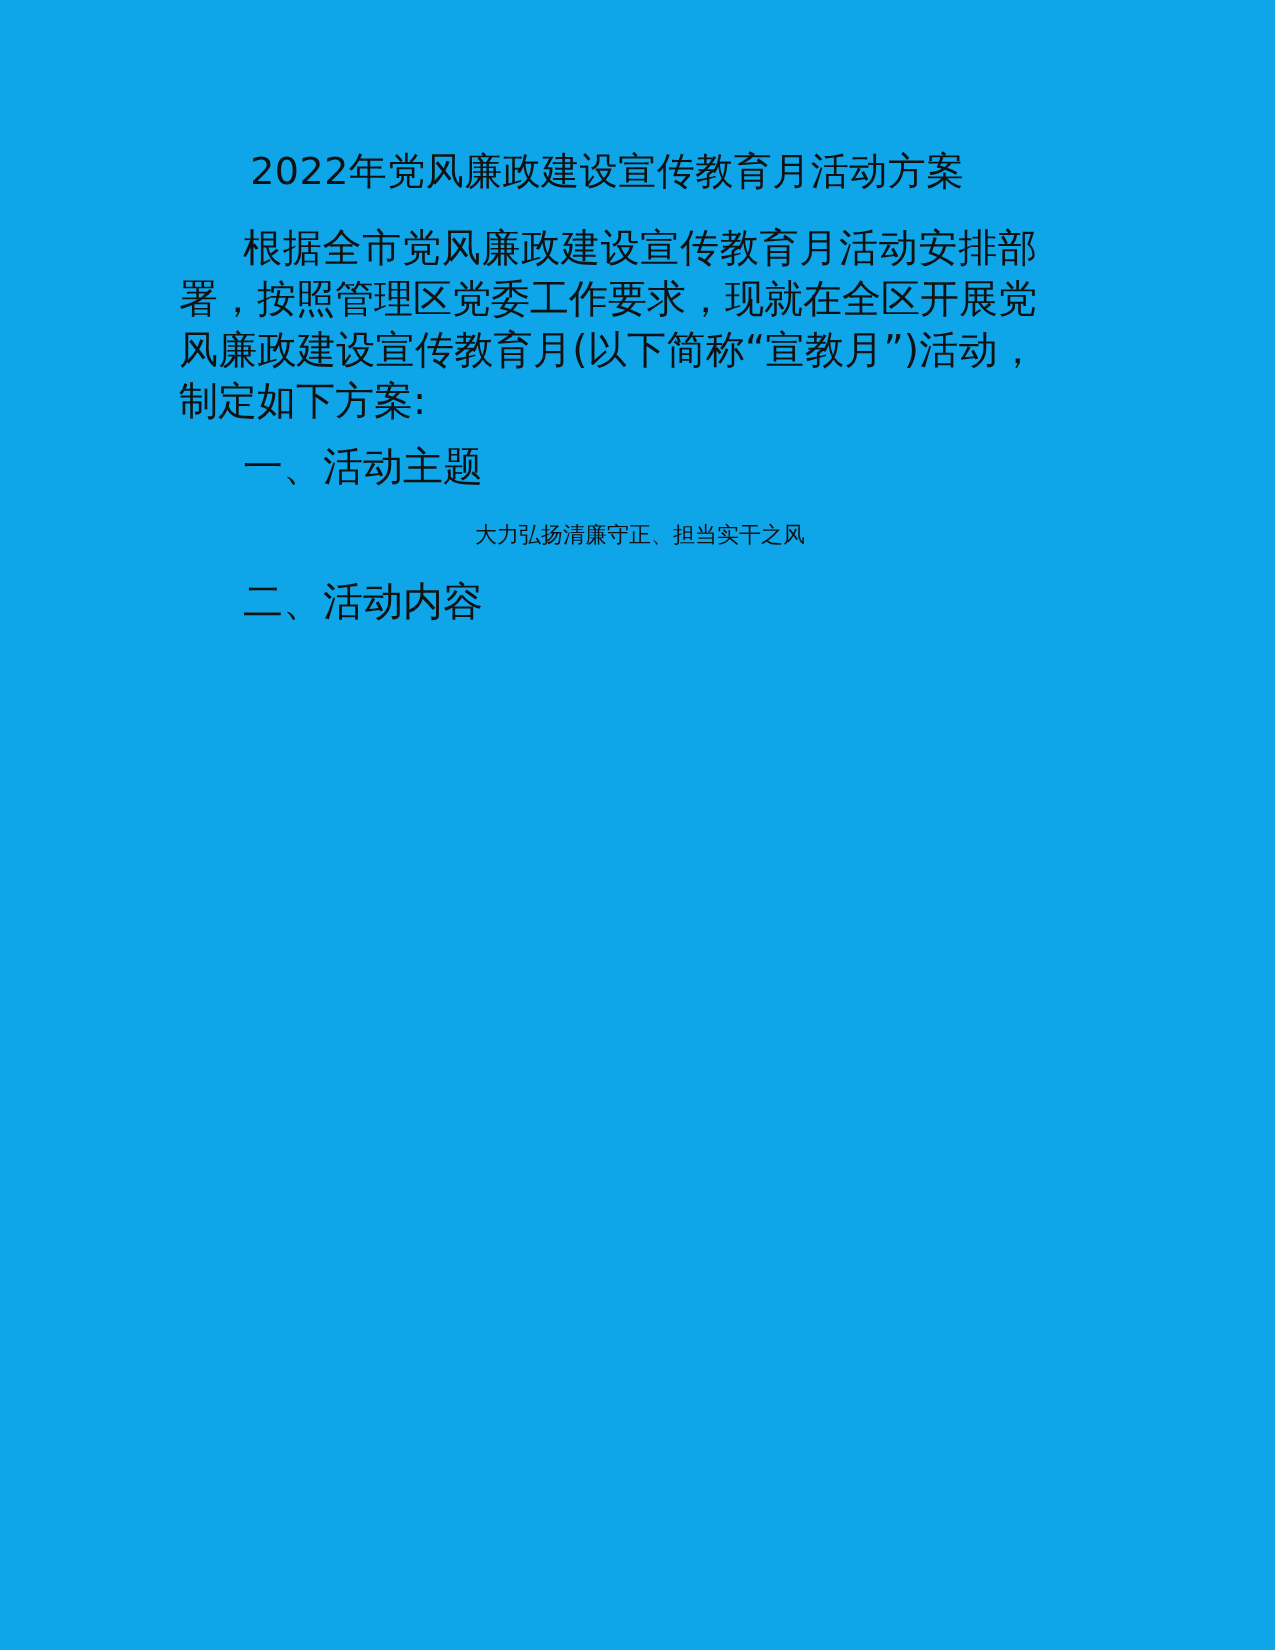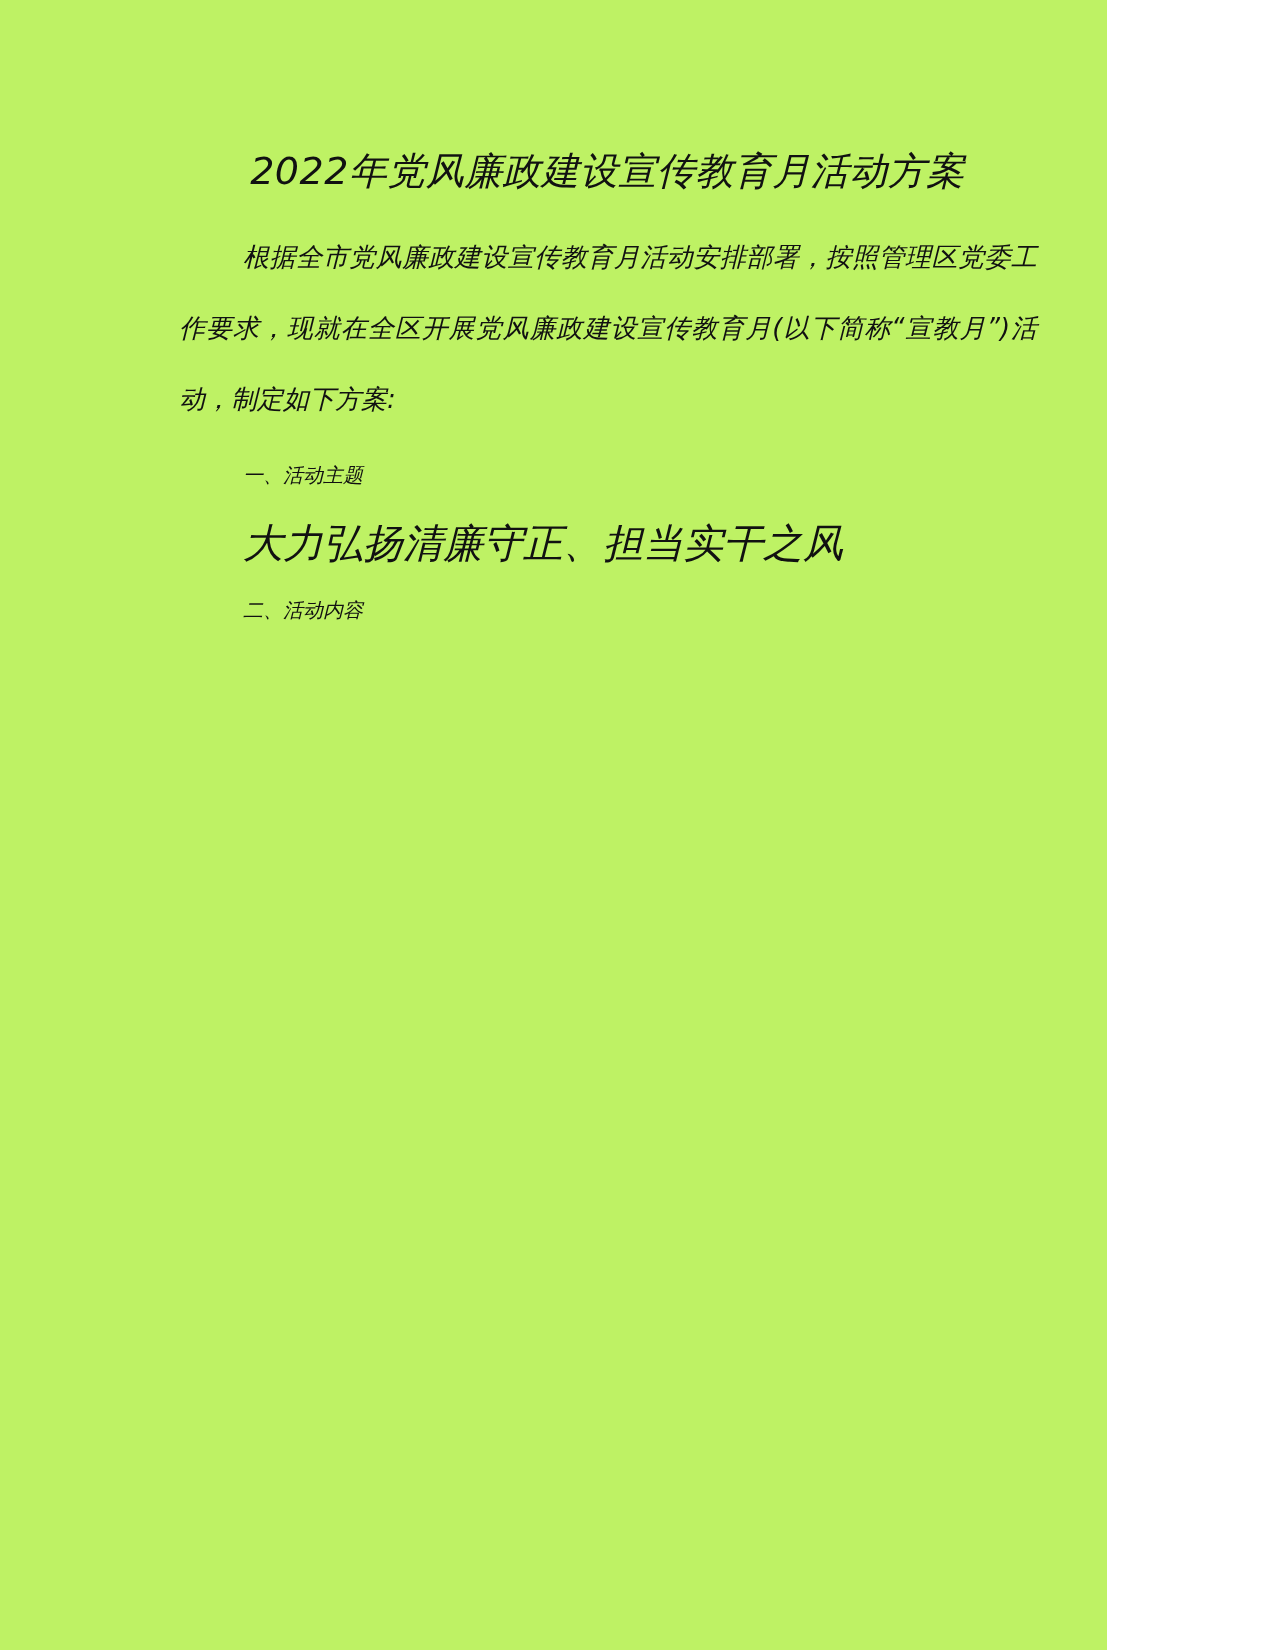--- a/index.html
+++ b/index.html
@@ -12,24 +12,23 @@
       height: 1650px;
       position: relative;
       overflow: hidden;
       font-family: "DejaVu Sans", "Liberation Sans", sans-serif;
       color: #111111;
     }
     .page {
       position: absolute;
       left: 0;
       top: 0;
-      width: 1107px;
+      width: 1275px;
       height: 1650px;
-      background: #bef264;
-      font-style: italic;
+      background: #0ea5e9;
     }
     .doc-title {
       position: absolute;
       left: 0;
       top: 144px;
       width: 1215px;
       text-align: center;
       font-size: 38px;
       line-height: 54px;
       letter-spacing: 0.5px;
@@ -38,43 +37,44 @@
       color: #111111;
     }
     .body {
       position: absolute;
       left: 179px;
       top: 222px;
       width: 858px;
     }
     .para {
       margin: 0 0 14px 0;
-      font-size: 26px;
-      line-height: 71px;
+      font-size: 39px;
+      line-height: 51px;
       text-align: justify;
       text-align-last: left;
       word-break: break-all;
       color: #111111;
     }
     .indent {
       text-indent: 64px;
     }
     .heading {
       margin: 0 0 14px 0;
-      font-size: 20px;
+      font-size: 40px;
       line-height: 53.5px;
       padding-left: 64px;
       color: #111111;
     }
     .theme {
       margin: 0 0 14px 0;
-      font-size: 40px;
+      font-size: 22px;
       line-height: 53.5px;
       padding-left: 64px;
       color: #111111;
+      text-align: center;
     }
   </style>
 </head>
 <body>
 
 <div class="page">
   <h1 class="doc-title">2022年党风廉政建设宣传教育月活动方案</h1>
 
   <div class="body">
     <p class="para indent">根据全市党风廉政建设宣传教育月活动安排部署，按照管理区党委工作要求，现就在全区开展党风廉政建设宣传教育月(以下简称“宣教月”)活动，制定如下方案:</p>

